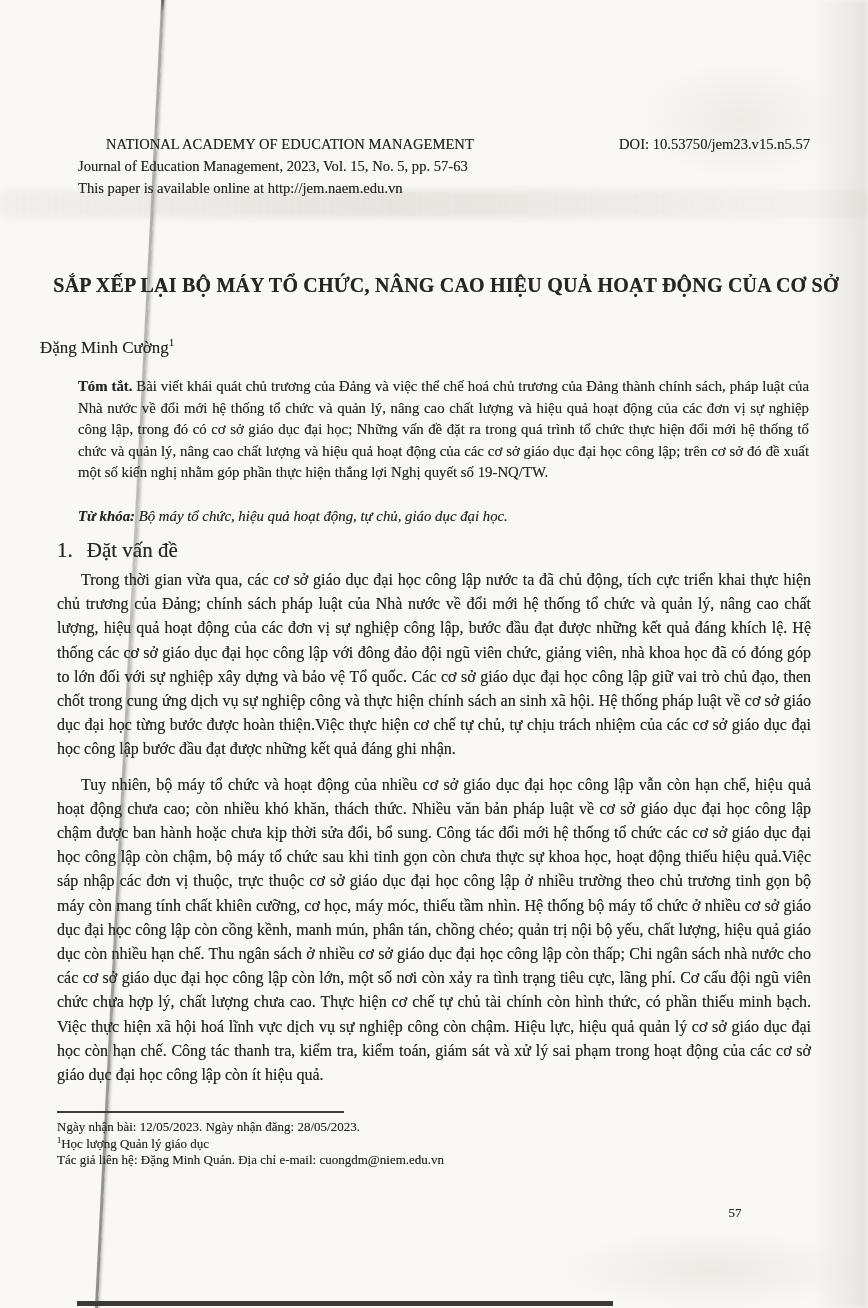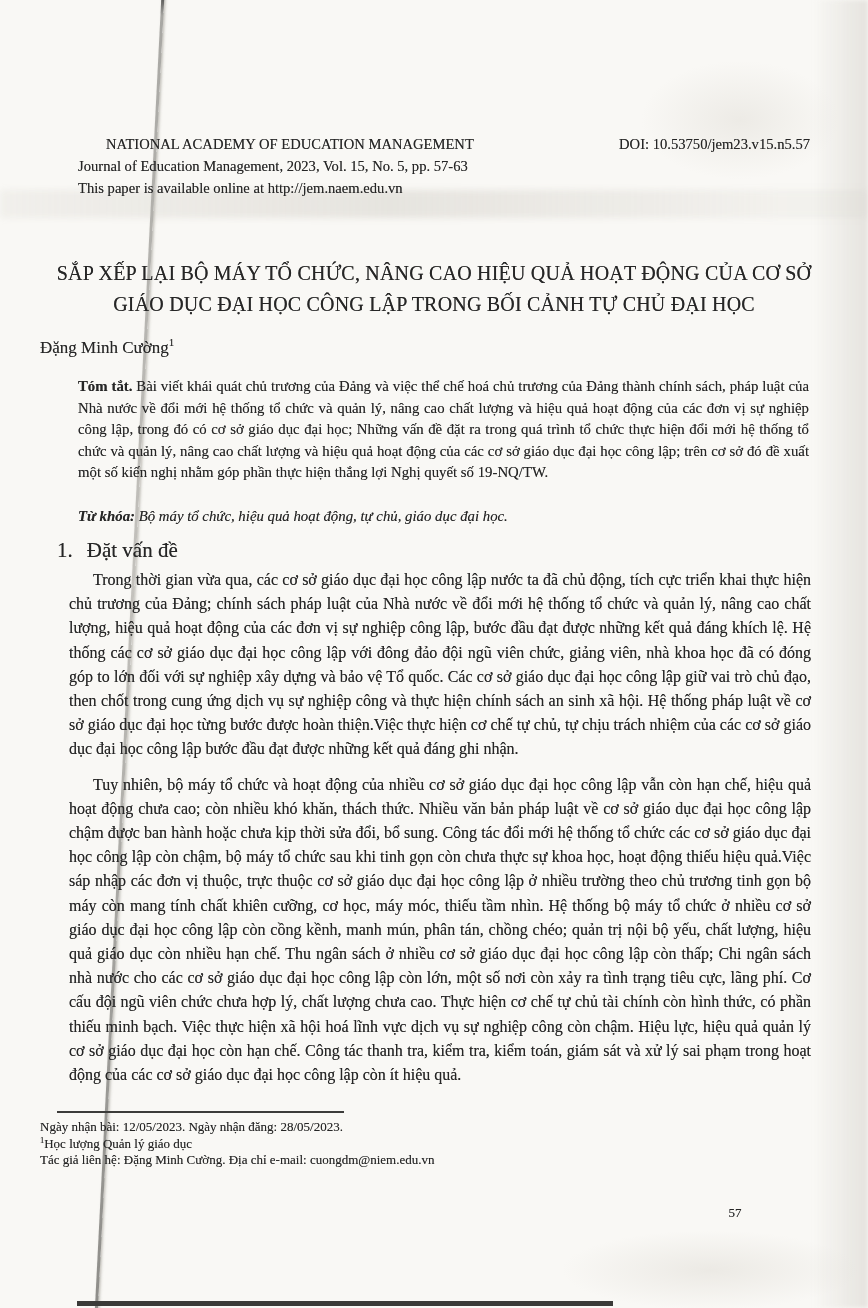--- a/index.html
+++ b/index.html
@@ -56,22 +56,22 @@
   .header {
     position: absolute; left: 78px; top: 133px; width: 732px;
     font-size: 14.6px; line-height: 22px;
     text-shadow: 0 0 0.5px rgba(45,45,45,0.55);
   }
   .header-row1 { display: flex; justify-content: space-between; margin-left: 28px; }
   
   .title {
     position: absolute; left: 40px; top: 258px; width: 788px;
     text-align: center;
-    font-size: 20px; font-weight: normal; line-height: 31px;
-    margin: 0;
+    font-size: 20px; font-weight: bold; line-height: 31px;
+    margin: 12px;
     letter-spacing: 0.2px;
     text-shadow: 0 0 0.6px rgba(20,20,20,0.6);
   }
   .author {
     position: absolute; left: 40px; top: 338px; width: 788px;
     font-size: 17px;
     text-shadow: 0 0 0.5px rgba(45,45,45,0.5);
   }
   sup { font-size: 0.65em; vertical-align: super; line-height: 0; }
   
@@ -95,28 +95,28 @@
     font-size: 21px; font-weight: normal;
     text-shadow: 0 0 0.5px rgba(20,20,20,0.55);
   }
   .section-heading .num { margin-right: 14px; }
   .body-text {
     position: absolute; left: 57px; top: 568px; width: 754px;
     font-size: 16px; line-height: 24.2px;
     text-align: justify;
     text-shadow: 0 0 0.45px rgba(40,40,40,0.6);
   }
-  .body-text p { margin: 0 0 11px 12px; text-indent: 24px; }
+  .body-text p { margin: 0 0 11px 0; text-indent: 24px; }
   
   .footnote-rule {
     position: absolute; left: 57px; top: 1111px; width: 287px; height: 2px;
     background: #3c3c3a;
   }
   .footnotes {
-    position: absolute; left: 40px; top: 1119px; width: 740px;
+    position: absolute; left: 57px; top: 1119px; width: 740px;
     font-size: 13px; line-height: 16.5px;
     text-shadow: 0 0 0.4px rgba(45,45,45,0.5);
   }
   .pageno {
     position: absolute; left: 700px; top: 1205px; width: 70px;
     text-align: center; font-size: 13px;
     text-shadow: 0 0 0.4px rgba(45,45,45,0.5);
   }
 </style>
 </head>
@@ -134,21 +134,20 @@
   <div class="header">
     <div class="header-row1">
       <span>NATIONAL ACADEMY OF EDUCATION MANAGEMENT</span>
       <span>DOI: 10.53750/jem23.v15.n5.57</span>
     </div>
     <div>Journal of Education Management, 2023, Vol. 15, No. 5, pp. 57-63</div>
     <div>This paper is available online at http://jem.naem.edu.vn</div>
   </div>
 
   <h1 class="title"><span>SẮP XẾP LẠI BỘ MÁY TỔ CHỨC, NÂNG CAO HIỆU QUẢ HOẠT ĐỘNG CỦA CƠ SỞ</span><br>
-    <span>GIÁO DỤC ĐẠI HỌC CÔNG LẬP TRONG BỐI CẢNH TỰ CHỦ ĐẠI HỌC</span>
   </h1>
   <div class="author">
     <span>Đặng Minh Cường</span><sup>1</sup>
   </div>
 
   <div class="abstract">
     <span class="b">Tóm tắt.</span><span> Bài viết khái quát chủ trương của Đảng và việc thể chế hoá chủ trương của Đảng thành chính sách, pháp luật của Nhà nước về đổi mới hệ thống tổ chức và quản lý, nâng cao chất lượng và hiệu quả hoạt động của các đơn vị sự nghiệp công lập, trong đó có cơ sở giáo dục đại học; Những vấn đề đặt ra trong quá trình tổ chức thực hiện đổi mới hệ thống tổ chức và quản lý, nâng cao chất lượng và hiệu quả hoạt động của các cơ sở giáo dục đại học công lập; trên cơ sở đó đề xuất một số kiến nghị nhằm góp phần thực hiện thắng lợi Nghị quyết số 19-NQ/TW.</span>
   </div>
 
   <div class="keywords">
@@ -161,18 +160,18 @@
 
   <div class="body-text">
     <p>Trong thời gian vừa qua, các cơ sở giáo dục đại học công lập nước ta đã chủ động, tích cực triển khai thực hiện chủ trương của Đảng; chính sách pháp luật của Nhà nước về đổi mới hệ thống tổ chức và quản lý, nâng cao chất lượng, hiệu quả hoạt động của các đơn vị sự nghiệp công lập, bước đầu đạt được những kết quả đáng khích lệ. Hệ thống các cơ sở giáo dục đại học công lập với đông đảo đội ngũ viên chức, giảng viên, nhà khoa học đã có đóng góp to lớn đối với sự nghiệp xây dựng và bảo vệ Tổ quốc. Các cơ sở giáo dục đại học công lập giữ vai trò chủ đạo, then chốt trong cung ứng dịch vụ sự nghiệp công và thực hiện chính sách an sinh xã hội. Hệ thống pháp luật về cơ sở giáo dục đại học từng bước được hoàn thiện.Việc thực hiện cơ chế tự chủ, tự chịu trách nhiệm của các cơ sở giáo dục đại học công lập bước đầu đạt được những kết quả đáng ghi nhận.</p>
     <p>Tuy nhiên, bộ máy tổ chức và hoạt động của nhiều cơ sở giáo dục đại học công lập vẫn còn hạn chế, hiệu quả hoạt động chưa cao; còn nhiều khó khăn, thách thức. Nhiều văn bản pháp luật về cơ sở giáo dục đại học công lập chậm được ban hành hoặc chưa kịp thời sửa đổi, bổ sung. Công tác đổi mới hệ thống tổ chức các cơ sở giáo dục đại học công lập còn chậm, bộ máy tổ chức sau khi tinh gọn còn chưa thực sự khoa học, hoạt động thiếu hiệu quả.Việc sáp nhập các đơn vị thuộc, trực thuộc cơ sở giáo dục đại học công lập ở nhiều trường theo chủ trương tinh gọn bộ máy còn mang tính chất khiên cưỡng, cơ học, máy móc, thiếu tầm nhìn. Hệ thống bộ máy tổ chức ở nhiều cơ sở giáo dục đại học công lập còn cồng kềnh, manh mún, phân tán, chồng chéo; quản trị nội bộ yếu, chất lượng, hiệu quả giáo dục còn nhiều hạn chế. Thu ngân sách ở nhiều cơ sở giáo dục đại học công lập còn thấp; Chi ngân sách nhà nước cho các cơ sở giáo dục đại học công lập còn lớn, một số nơi còn xảy ra tình trạng tiêu cực, lãng phí. Cơ cấu đội ngũ viên chức chưa hợp lý, chất lượng chưa cao. Thực hiện cơ chế tự chủ tài chính còn hình thức, có phần thiếu minh bạch. Việc thực hiện xã hội hoá lĩnh vực dịch vụ sự nghiệp công còn chậm. Hiệu lực, hiệu quả quản lý cơ sở giáo dục đại học còn hạn chế. Công tác thanh tra, kiểm tra, kiểm toán, giám sát và xử lý sai phạm trong hoạt động của các cơ sở giáo dục đại học công lập còn ít hiệu quả.</p>
   </div>
 
   <div class="footnote-rule"></div>
   <div class="footnotes">
     <div>Ngày nhận bài: 12/05/2023. Ngày nhận đăng: 28/05/2023.</div>
     <div><sup>1</sup><span>Học lượng Quản lý giáo dục</span></div>
-    <div>Tác giả liên hệ: Đặng Minh Cường. Địa chỉ e-mail: cuongdm@niem.edu.vn</div>
+    <div>Tác giả liên hệ: Đặng Minh Quản. Địa chỉ e-mail: cuongdm@niem.edu.vn</div>
   </div>
 
   <div class="pageno">57</div>
 
 </div>
 
 </body></html>

